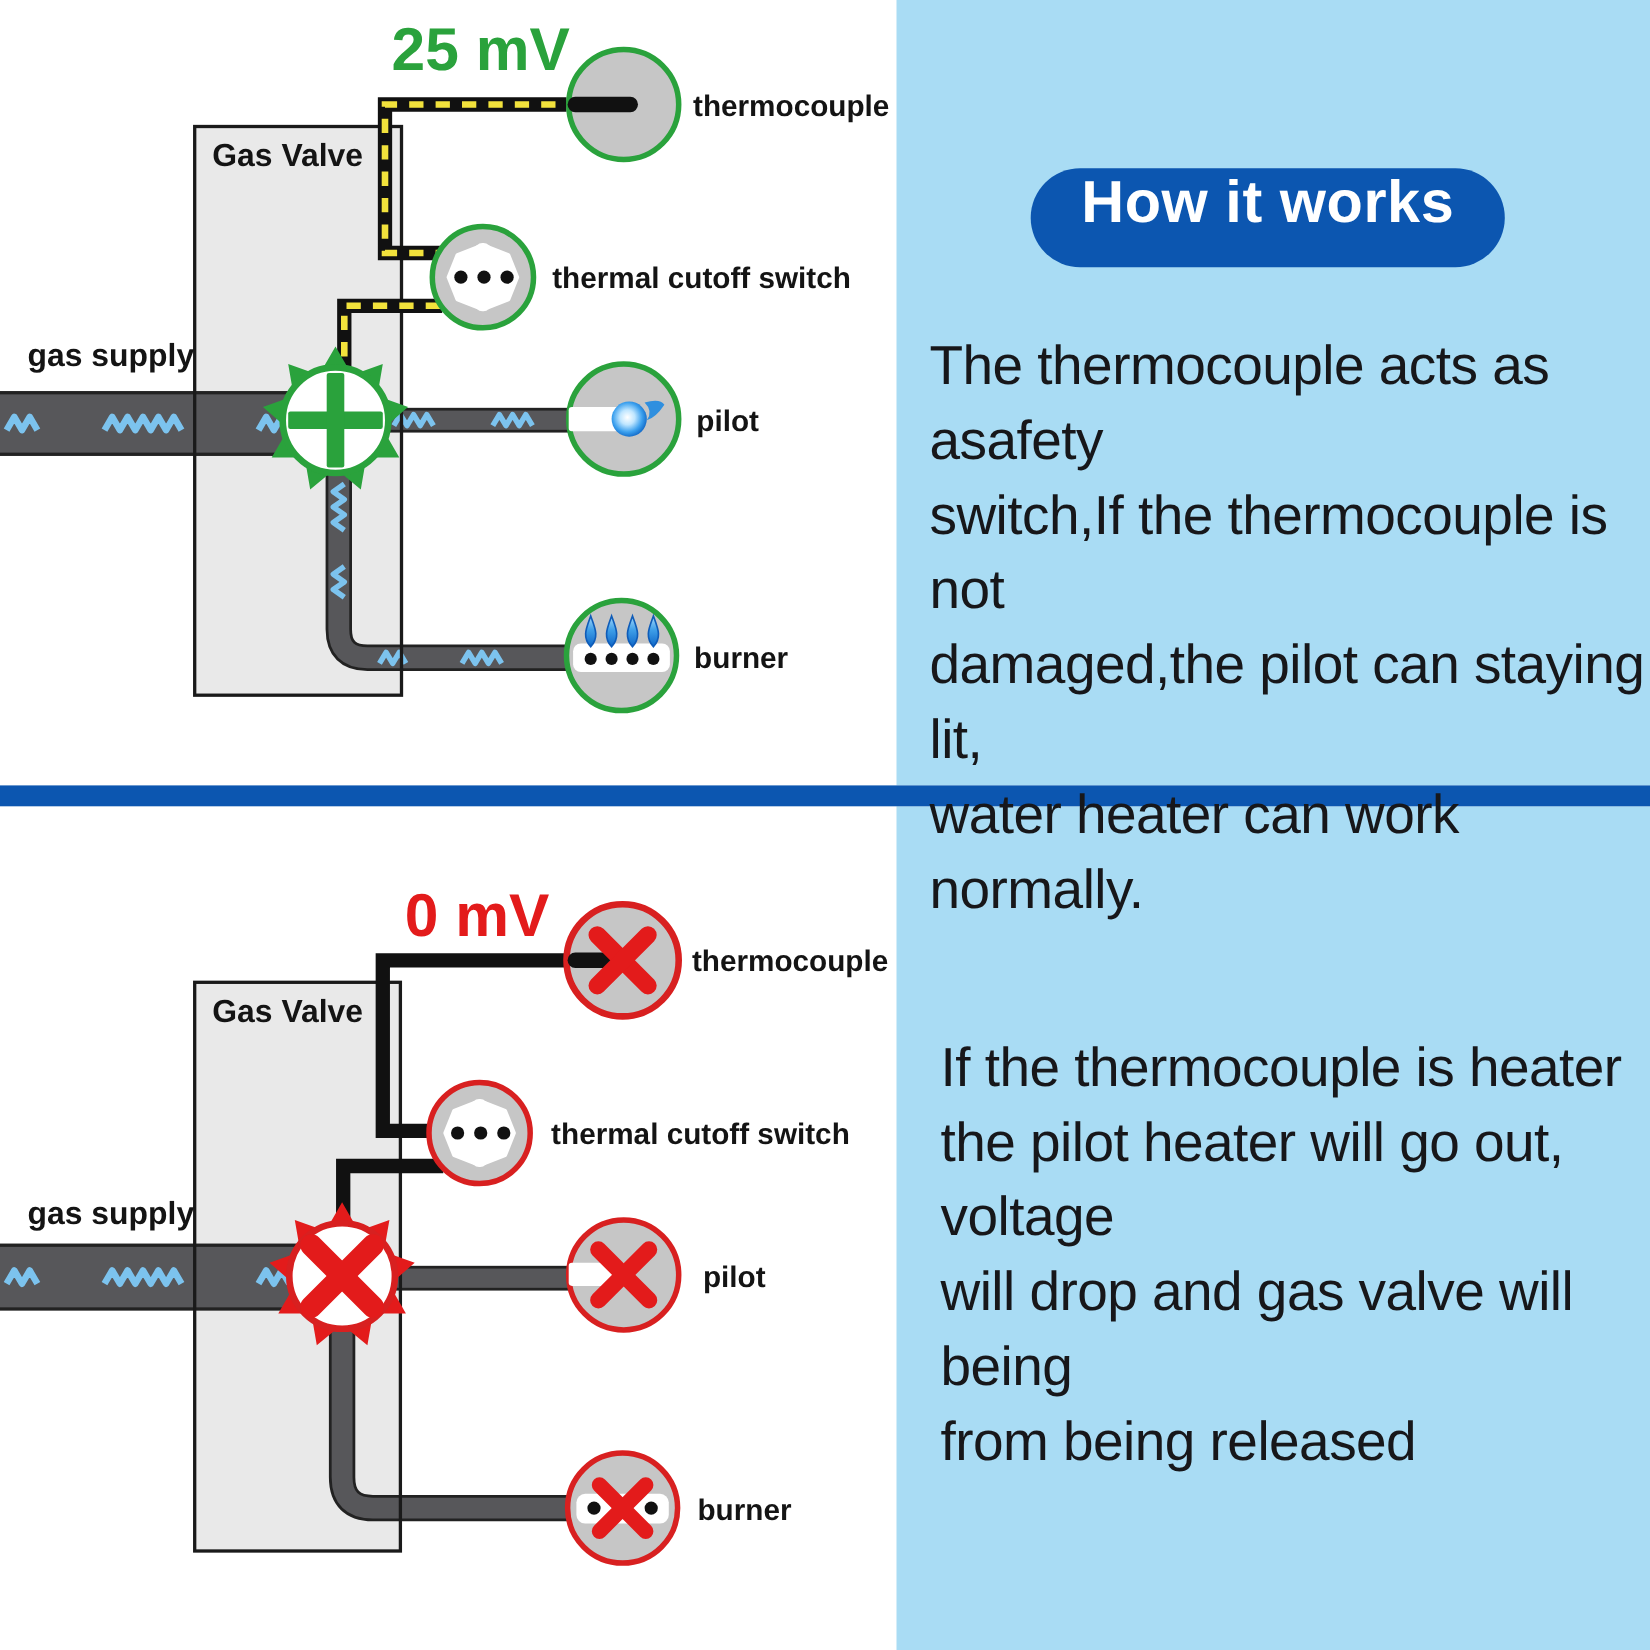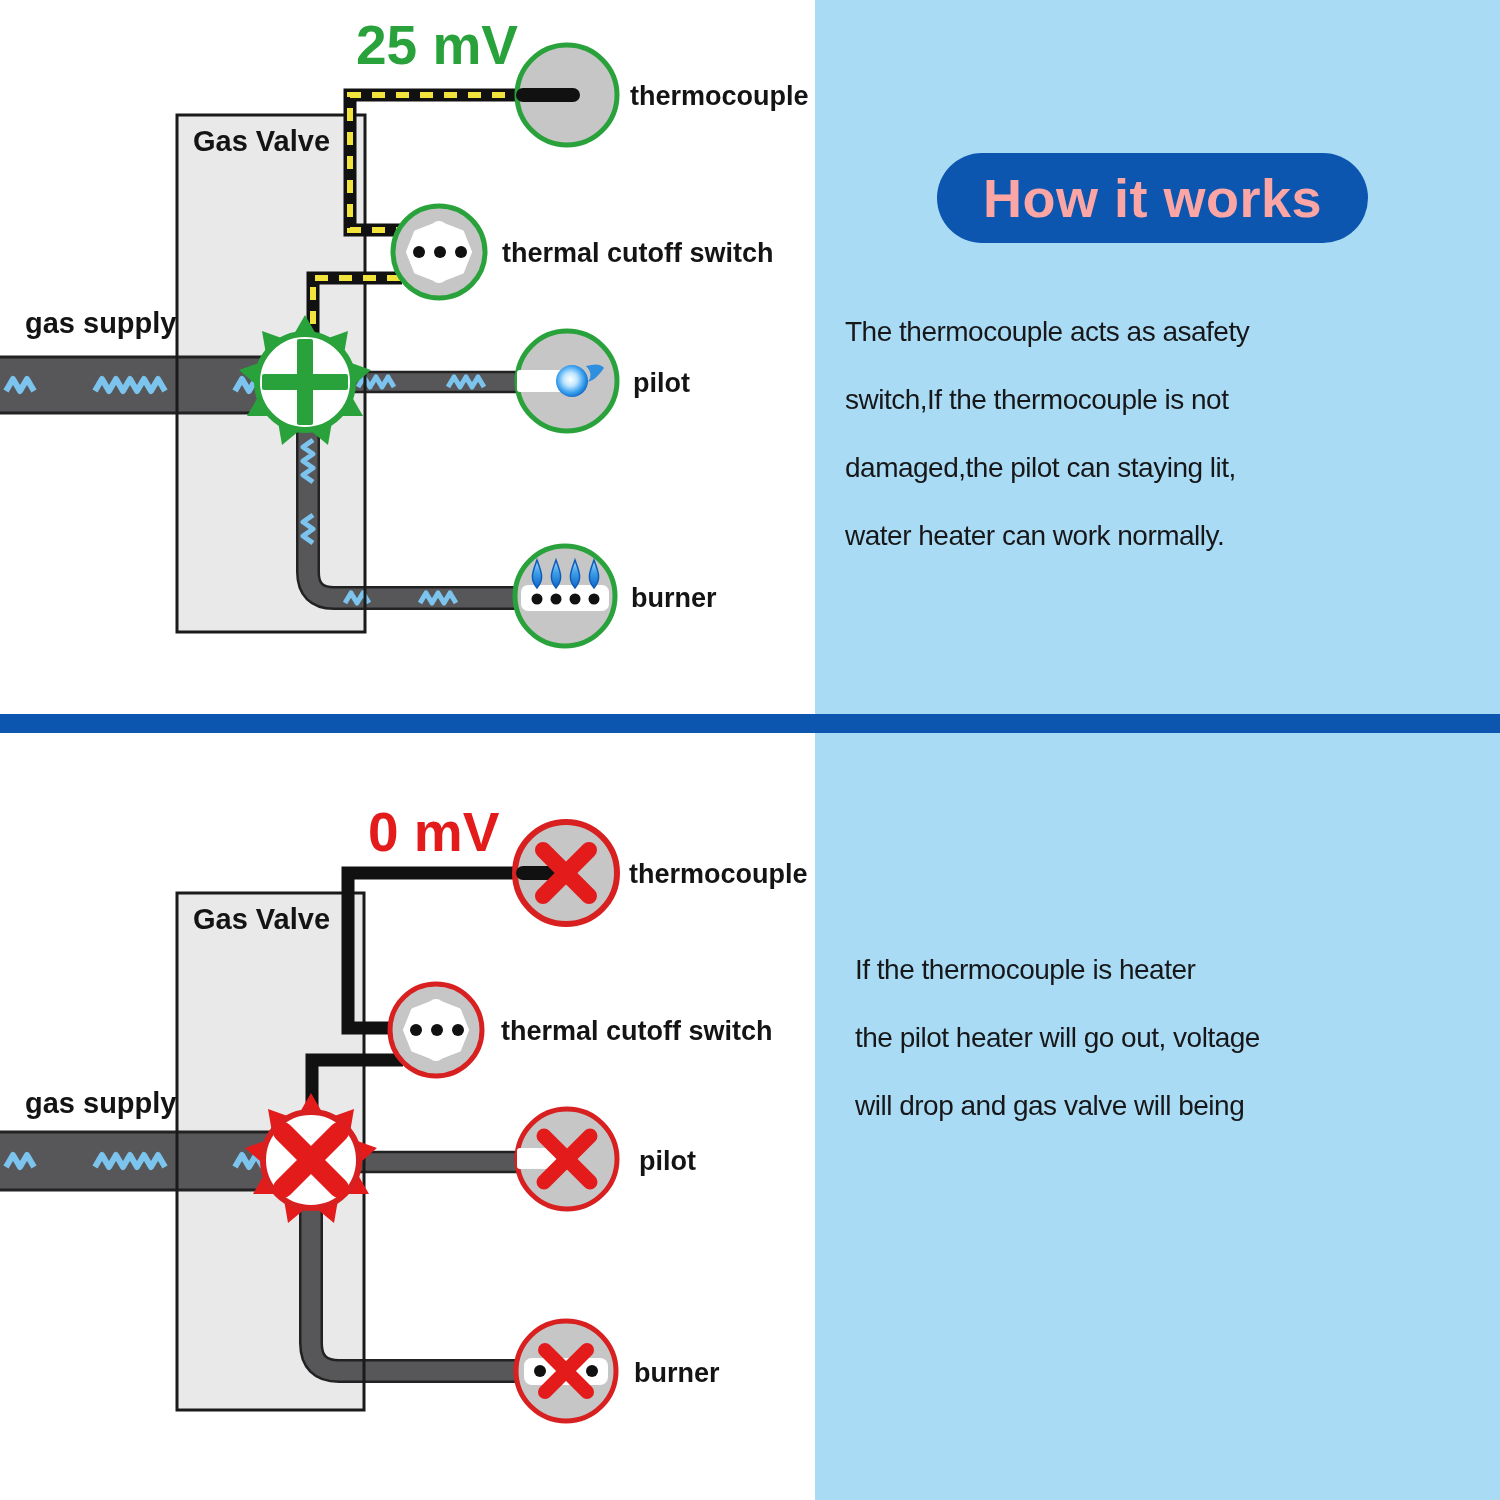--- a/index.html
+++ b/index.html
@@ -7,24 +7,24 @@
     width:1500px;height:1500px;position:relative;background:#ffffff;
     font-family:"Liberation Sans", sans-serif;overflow:hidden;
   }
   .abs{position:absolute;}
   .panel-blue{background:#a9dcf4;}
   #right-top{left:815px;top:0;width:685px;height:714px;}
   #right-bottom{left:815px;top:733px;width:685px;height:767px;}
   #divider{left:0;top:714px;width:1500px;height:19px;background:#0c56b0;}
   #how-pill{
     left:937px;top:153px;width:431px;height:90px;border-radius:46px;
-    background:#0c56b0;color:#fca5a5;font-size:54px;font-weight:bold;
-    display:flex;align-items:center;justify-content:center;letter-spacing:0.5px;
+    background:#0c56b0;color:#ffffff;font-size:54px;font-weight:bold;
+    display:flex;justify-content:center;letter-spacing:0.5px;
   }
-  .desc{position:absolute;color:#17171a;font-size:28px;line-height:68px;letter-spacing:-0.5px;}
+  .desc{position:absolute;color:#17171a;font-size:50px;line-height:68px;letter-spacing:-0.5px;}
   #desc-top{left:845px;top:298px;width:650px;}
   #desc-bottom{left:855px;top:936px;width:640px;}
   svg{position:absolute;display:block;}
   #svg-top{left:0;top:0;}
   #svg-bottom{left:0;top:733px;}
   svg text{font-family:"Liberation Sans", sans-serif;fill:#141414;}
   .lbl{font-size:27px;font-weight:600;}
   .big-lbl{font-size:29px;font-weight:bold;}
   .volt-green{font-size:55px;font-weight:bold;fill:#2aa23c;}
   .volt-red{font-size:55px;font-weight:bold;fill:#e31b1b;}
@@ -44,20 +44,21 @@
   <div>The thermocouple acts as asafety</div>
   <div>switch,If the thermocouple is not</div>
   <div>damaged,the pilot can staying lit,</div>
   <div>water heater can work normally.</div>
 </div>
 
 <div class="desc" id="desc-bottom">
   <div>If the thermocouple is heater</div>
   <div>the pilot heater will go out, voltage</div>
   <div>will drop and gas valve will being</div>
+  <div>from being released</div>
 </div>
 
 <svg id="svg-top" width="815" height="714" viewBox="0 0 815 714">
   <defs>
     <radialGradient id="pilotFlame" cx="45%" cy="45%" r="60%">
       <stop offset="0%" stop-color="#ffffff"></stop>
       <stop offset="35%" stop-color="#bfe6ff"></stop>
       <stop offset="70%" stop-color="#3ba0ee"></stop>
       <stop offset="100%" stop-color="#0b5fc0"></stop>
     </radialGradient>

